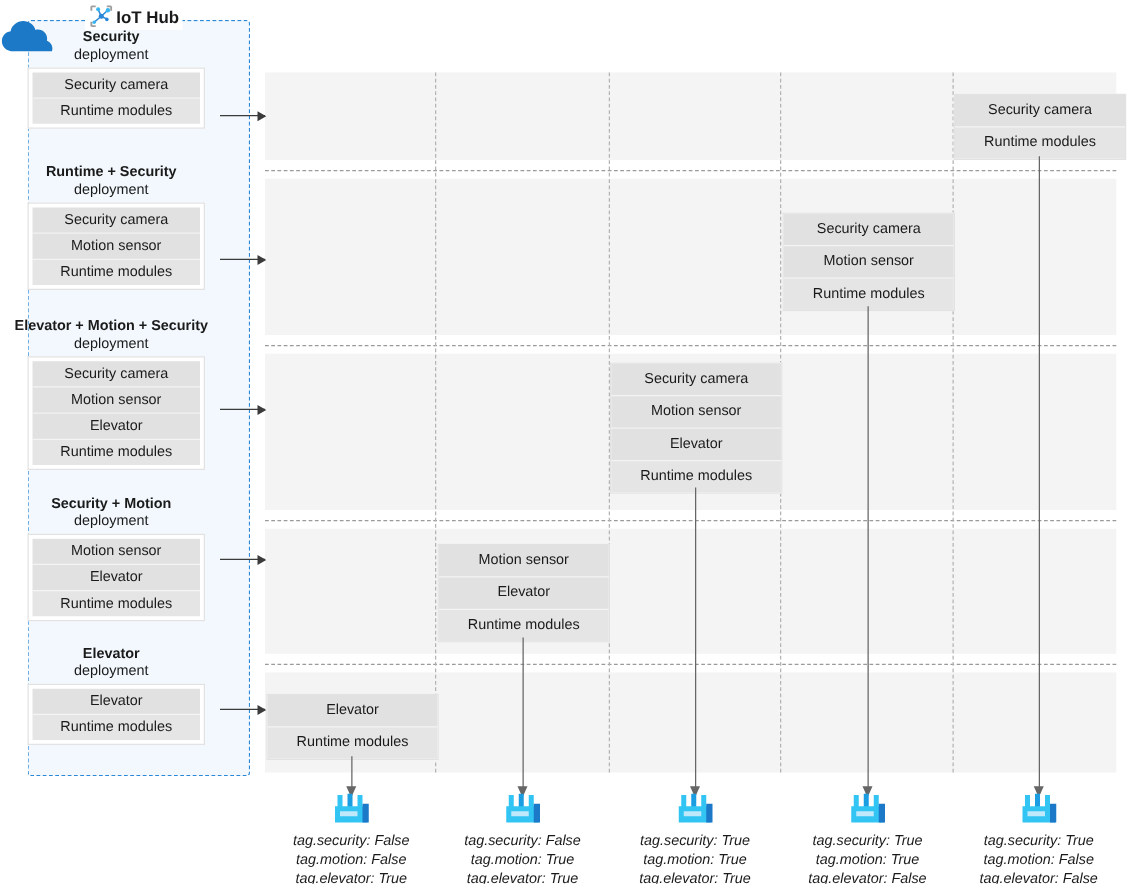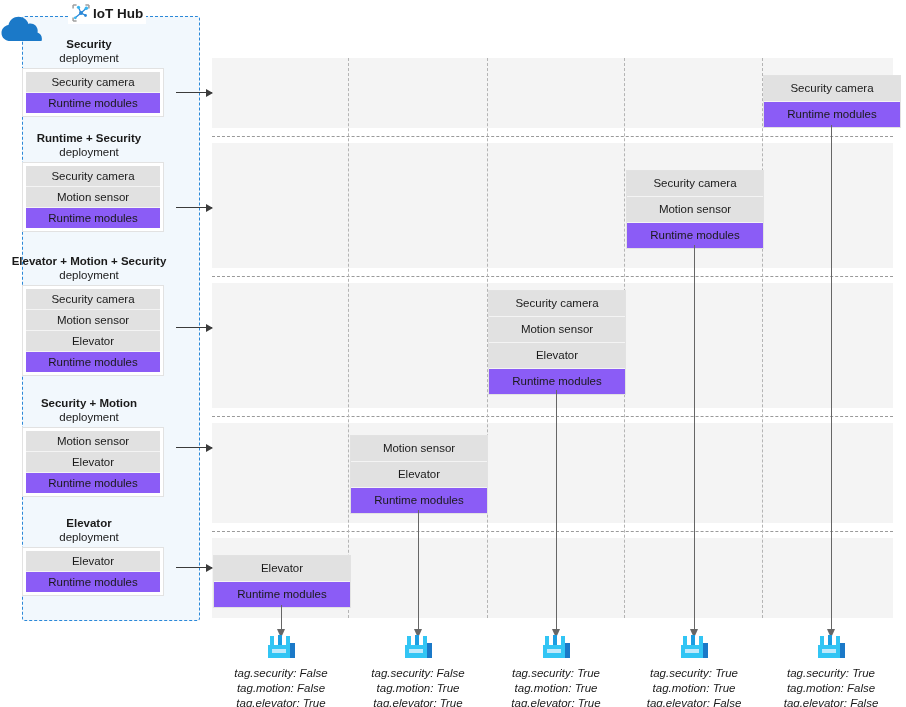--- a/index.html
+++ b/index.html
@@ -34,21 +34,21 @@
 
   .mod-card{
     background:#ffffff;border:1px solid #e2e2e2;box-sizing:border-box;
     padding:3px;margin:3px 14px 0 22px;
   }
   .mod-row{
     height:20px;line-height:20px;text-align:center;font-size:11.5px;
     background:#e1e1e1;border-bottom:1px solid #f4f4f4;color:#1a1a1a;
   }
   .mod-row:last-child{border-bottom:none;}
-  .mod-row.runtime{background:#8b5cf6;}
+  .mod-row.runtime{background:#e5e5e5;}
 
   
   .band{position:absolute;left:212px;width:681px;background:#f4f4f4;}
   .band-sep{position:absolute;left:212px;width:681px;height:0;
     border-top:1px dashed #9a9a9a;}
   .col-div{position:absolute;width:0;border-left:1px dashed #b4b4b4;}
 
   
   .grid-card{position:absolute;width:138px;background:#ffffff;
     border:1px solid #e2e2e2;box-sizing:border-box;}
@@ -89,21 +89,21 @@
       <path d="M12 12 L5.5 17.5 M12 12 L18 6.5 M12 12 L17 14.5 M12 12 L9 5.5" stroke="#2b88d8" stroke-width="1.5" fill="none"></path>
       <circle cx="12" cy="12" r="2.4" fill="#2b88d8"></circle>
       <circle cx="18.4" cy="6.2" r="2.1" fill="#39b5f0"></circle>
       <circle cx="9" cy="5.2" r="1.9" fill="#39b5f0"></circle>
       <circle cx="17.4" cy="15" r="1.7" fill="#2b88d8"></circle>
       <circle cx="5.2" cy="17.8" r="1.7" fill="#39b5f0"></circle>
     </svg>
     <span>IoT Hub</span>
   </div>
 
-  <div class="dep-group" id="dep-0" style="top:38px;">
+  <div class="dep-group" id="dep-0" style="top:24px;">
     <div class="dep-label">
       <span>Security</span>
       <span class="sub">deployment</span>
     </div>
     <div class="mod-card">
       <div class="mod-row">Security camera</div>
       <div class="mod-row runtime">Runtime modules</div>
     </div>
   </div>
 

